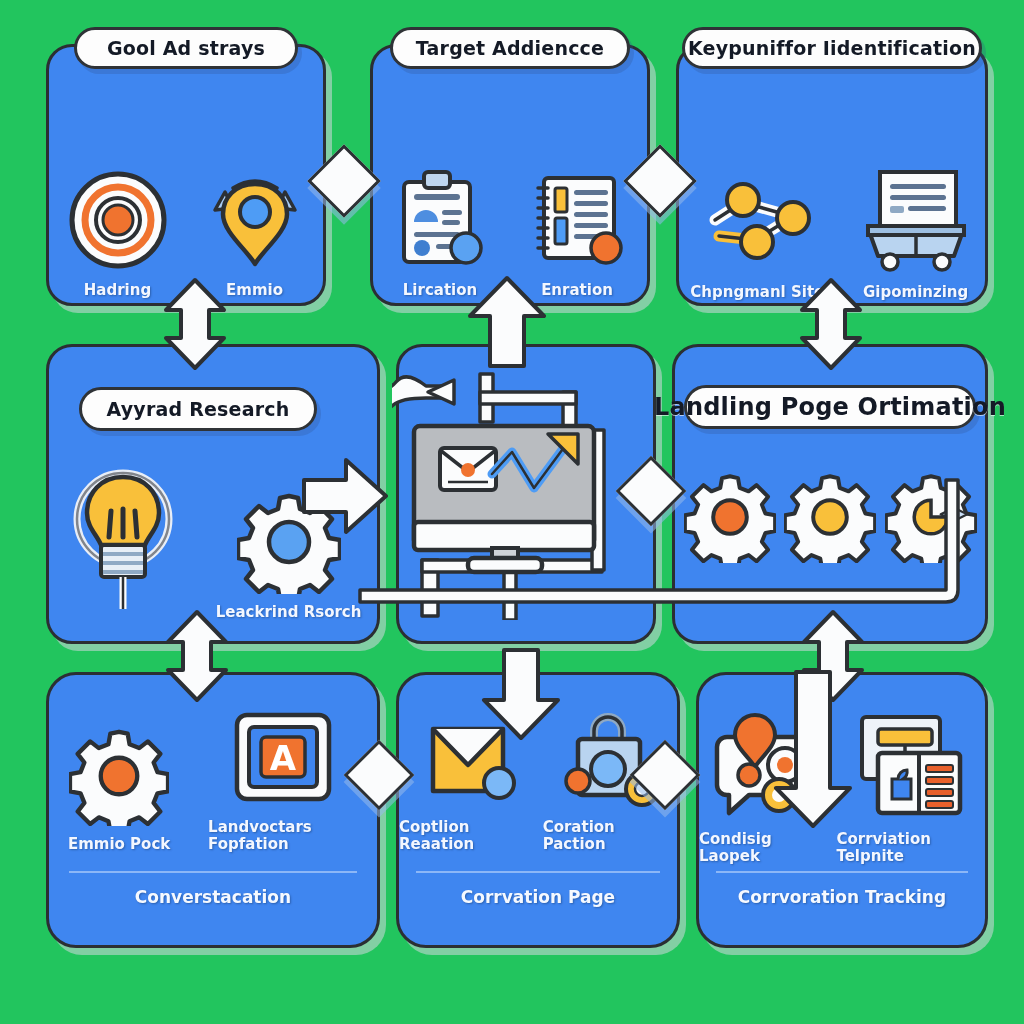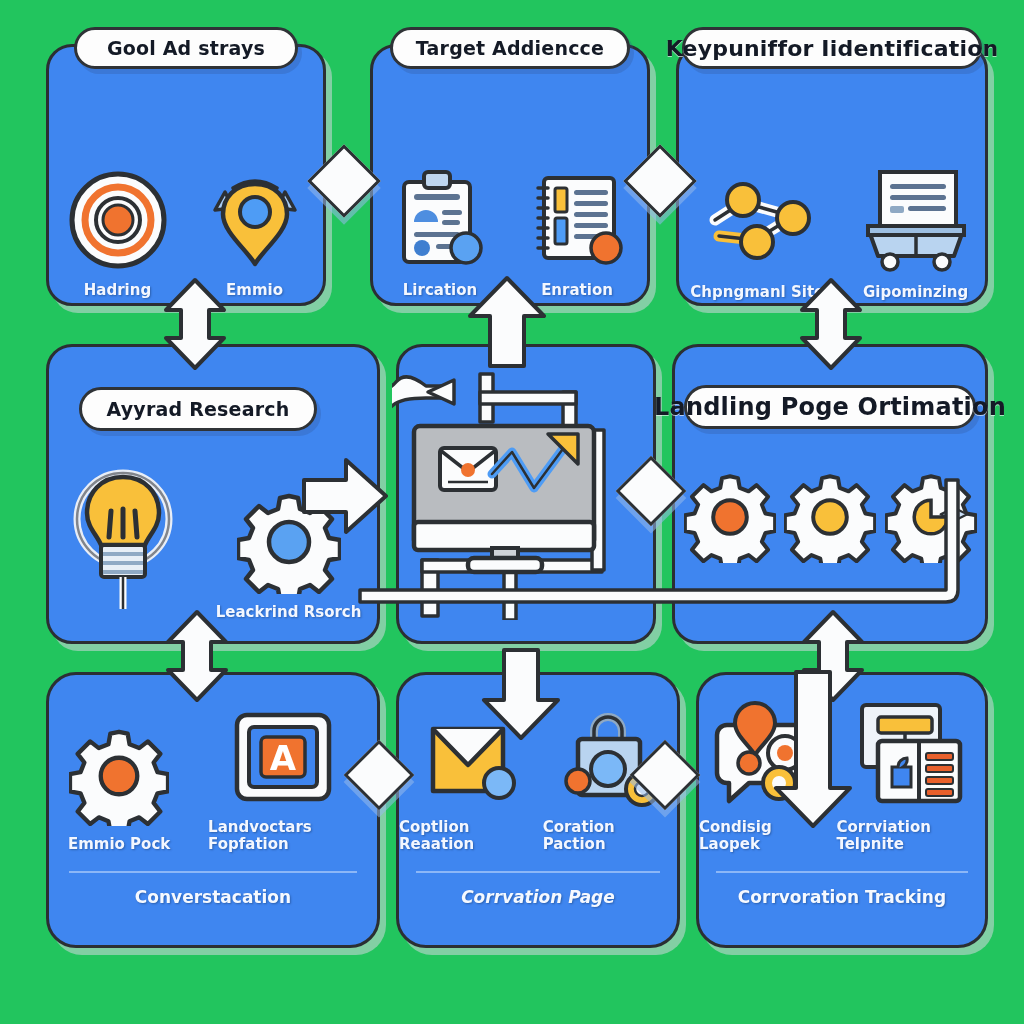--- a/index.html
+++ b/index.html
@@ -175,21 +175,21 @@
             <circle cx="82" cy="82" r="15" fill="#f0732f" stroke="#2c3034" stroke-width="3.5"></circle>
           </svg>
         </div>
         <div class="clabel">Enration</div>
       </div>
     </div>
   </div>
 
   <div class="panel" style="left:676px;top:44px;width:312px;height:262px;">
     <div class="pill" style="top:-20px;width:300px;height:42px;">
-      <span style="font-size:22px;">Keypuniffor Iidentification</span>
+      <span style="font-size:19px;">Keypuniffor Iidentification</span>
     </div>
     <div class="cellrow" style="top:58px;left:0;height:196px;">
       <div class="cell">
         <div class="glyph">
           <svg width="120" height="100" viewBox="0 0 120 100">
             <g stroke="#2c3034" stroke-width="3.5" stroke-linecap="round">
               <line x1="38" y1="28" x2="88" y2="42" stroke="#fbfcfd" stroke-width="11"></line>
               <line x1="38" y1="28" x2="88" y2="42"></line>
               <line x1="12" y1="46" x2="40" y2="28" stroke="#fbfcfd" stroke-width="11"></line>
               <line x1="12" y1="46" x2="40" y2="28"></line>
@@ -352,25 +352,25 @@
             <rect x="22" y="28" width="62" height="56" rx="4" fill="#b9d4f0" stroke="#2c3034" stroke-width="4.5"></rect>
             <circle cx="52" cy="58" r="17" fill="#7bb8f7" stroke="#2c3034" stroke-width="4"></circle>
             <circle cx="22" cy="70" r="12" fill="#f0732f" stroke="#2c3034" stroke-width="3.5"></circle>
             <circle cx="86" cy="78" r="16" fill="#f9c03a" stroke="#2c3034" stroke-width="4"></circle>
             <circle cx="86" cy="78" r="7" fill="#fbfcfd" stroke="#2c3034" stroke-width="2.5"></circle>
           </svg>
         </div>
         <div class="clabel">Coration Paction</div>
       </div>
     </div>
-    <div class="footer" style="top:196px;font-style:italic;">Corrvation Page</div>
+    <div class="footer" style="top:196px;">Corrvation Page</div>
   </div>
 
   <div class="panel r3" style="left:696px;top:672px;width:292px;height:276px;">
-    <div class="cellrow" style="top:14px;left:0;height:164px;">
+    <div class="cellrow" style="top:26px;left:0;height:164px;">
       <div class="cell">
         <div class="glyph">
           <svg width="118" height="112" viewBox="0 0 118 112">
             <path d="M18 28 H100 a10 10 0 0 1 10 10 V76 a10 10 0 0 1 -10 10 H40 L20 104 V86 H18 a10 10 0 0 1 -10 -10 V38 a10 10 0 0 1 10 -10 Z" fill="#fbfcfd" stroke="#2c3034" stroke-width="4.5" stroke-linejoin="round"></path>
             <path d="M46 6 C34 6 26 16 26 26 C26 38 40 48 46 58 C52 48 66 38 66 26 C66 16 58 6 46 6 Z" fill="#f0732f" stroke="#2c3034" stroke-width="4" stroke-linejoin="round"></path>
             <circle cx="40" cy="66" r="11" fill="#f0732f" stroke="#2c3034" stroke-width="3.5"></circle>
             <circle cx="76" cy="56" r="17" fill="#fbfcfd" stroke="#2c3034" stroke-width="4"></circle>
             <circle cx="76" cy="56" r="8" fill="#f0732f"></circle>
             <circle cx="70" cy="86" r="16" fill="#f9c03a" stroke="#2c3034" stroke-width="4"></circle>
             <circle cx="70" cy="86" r="7" fill="#fbfcfd"></circle>

